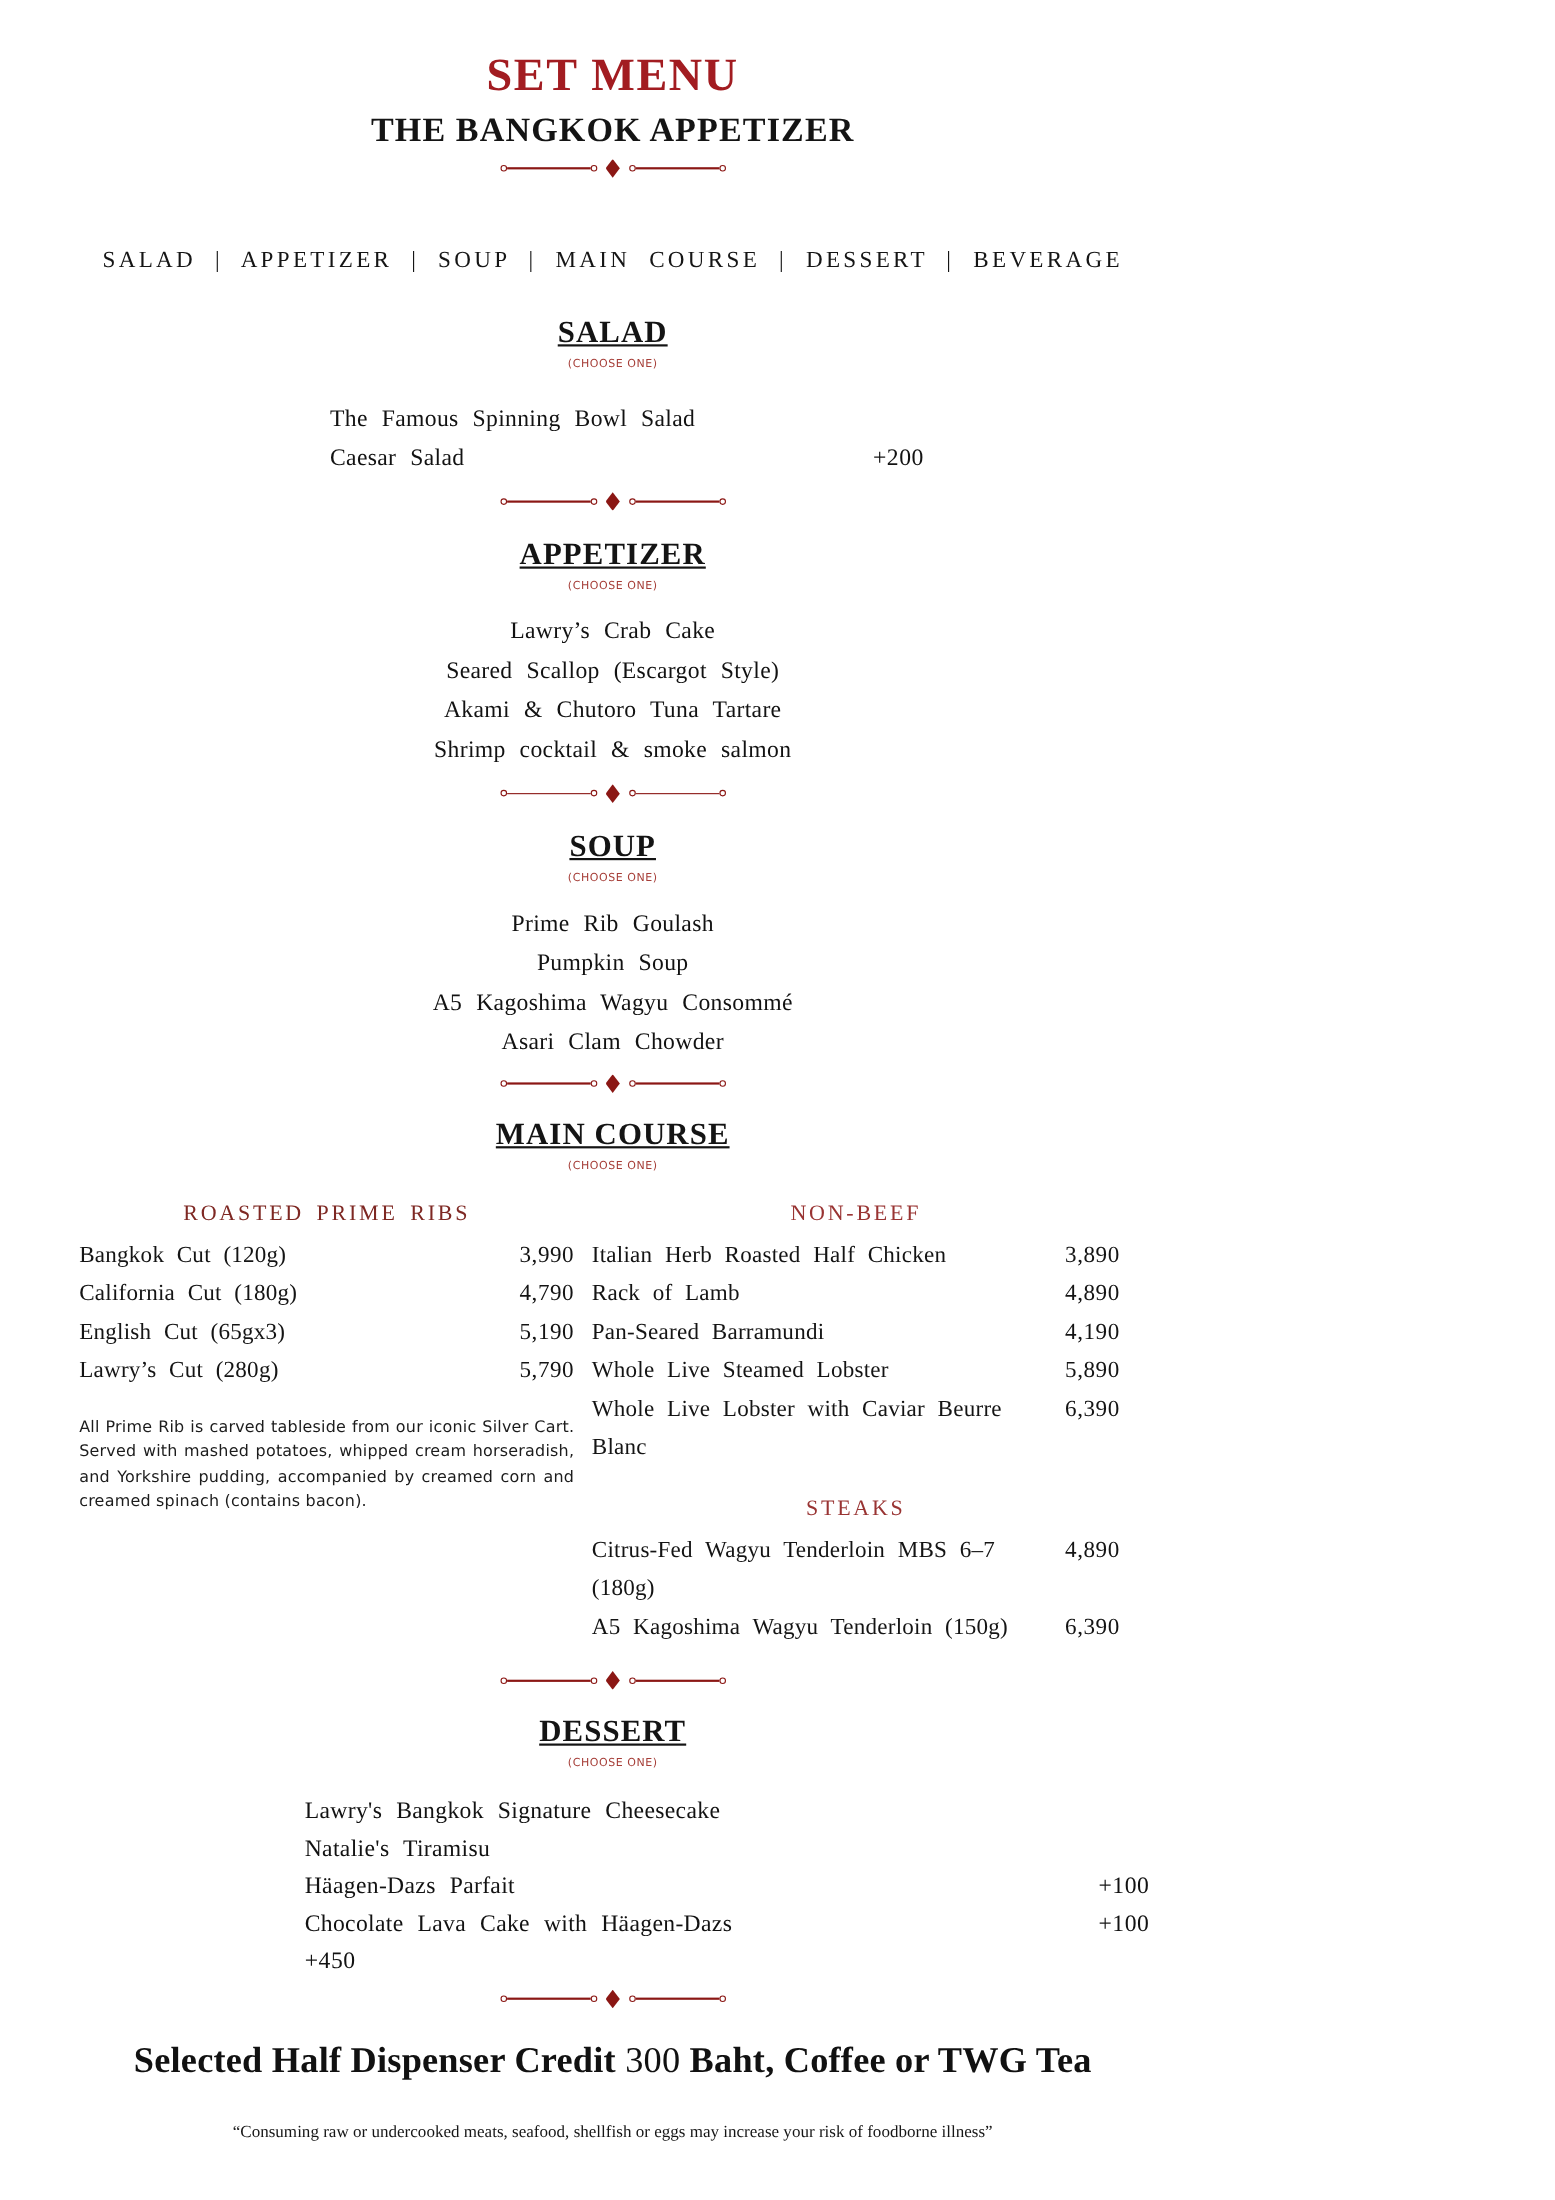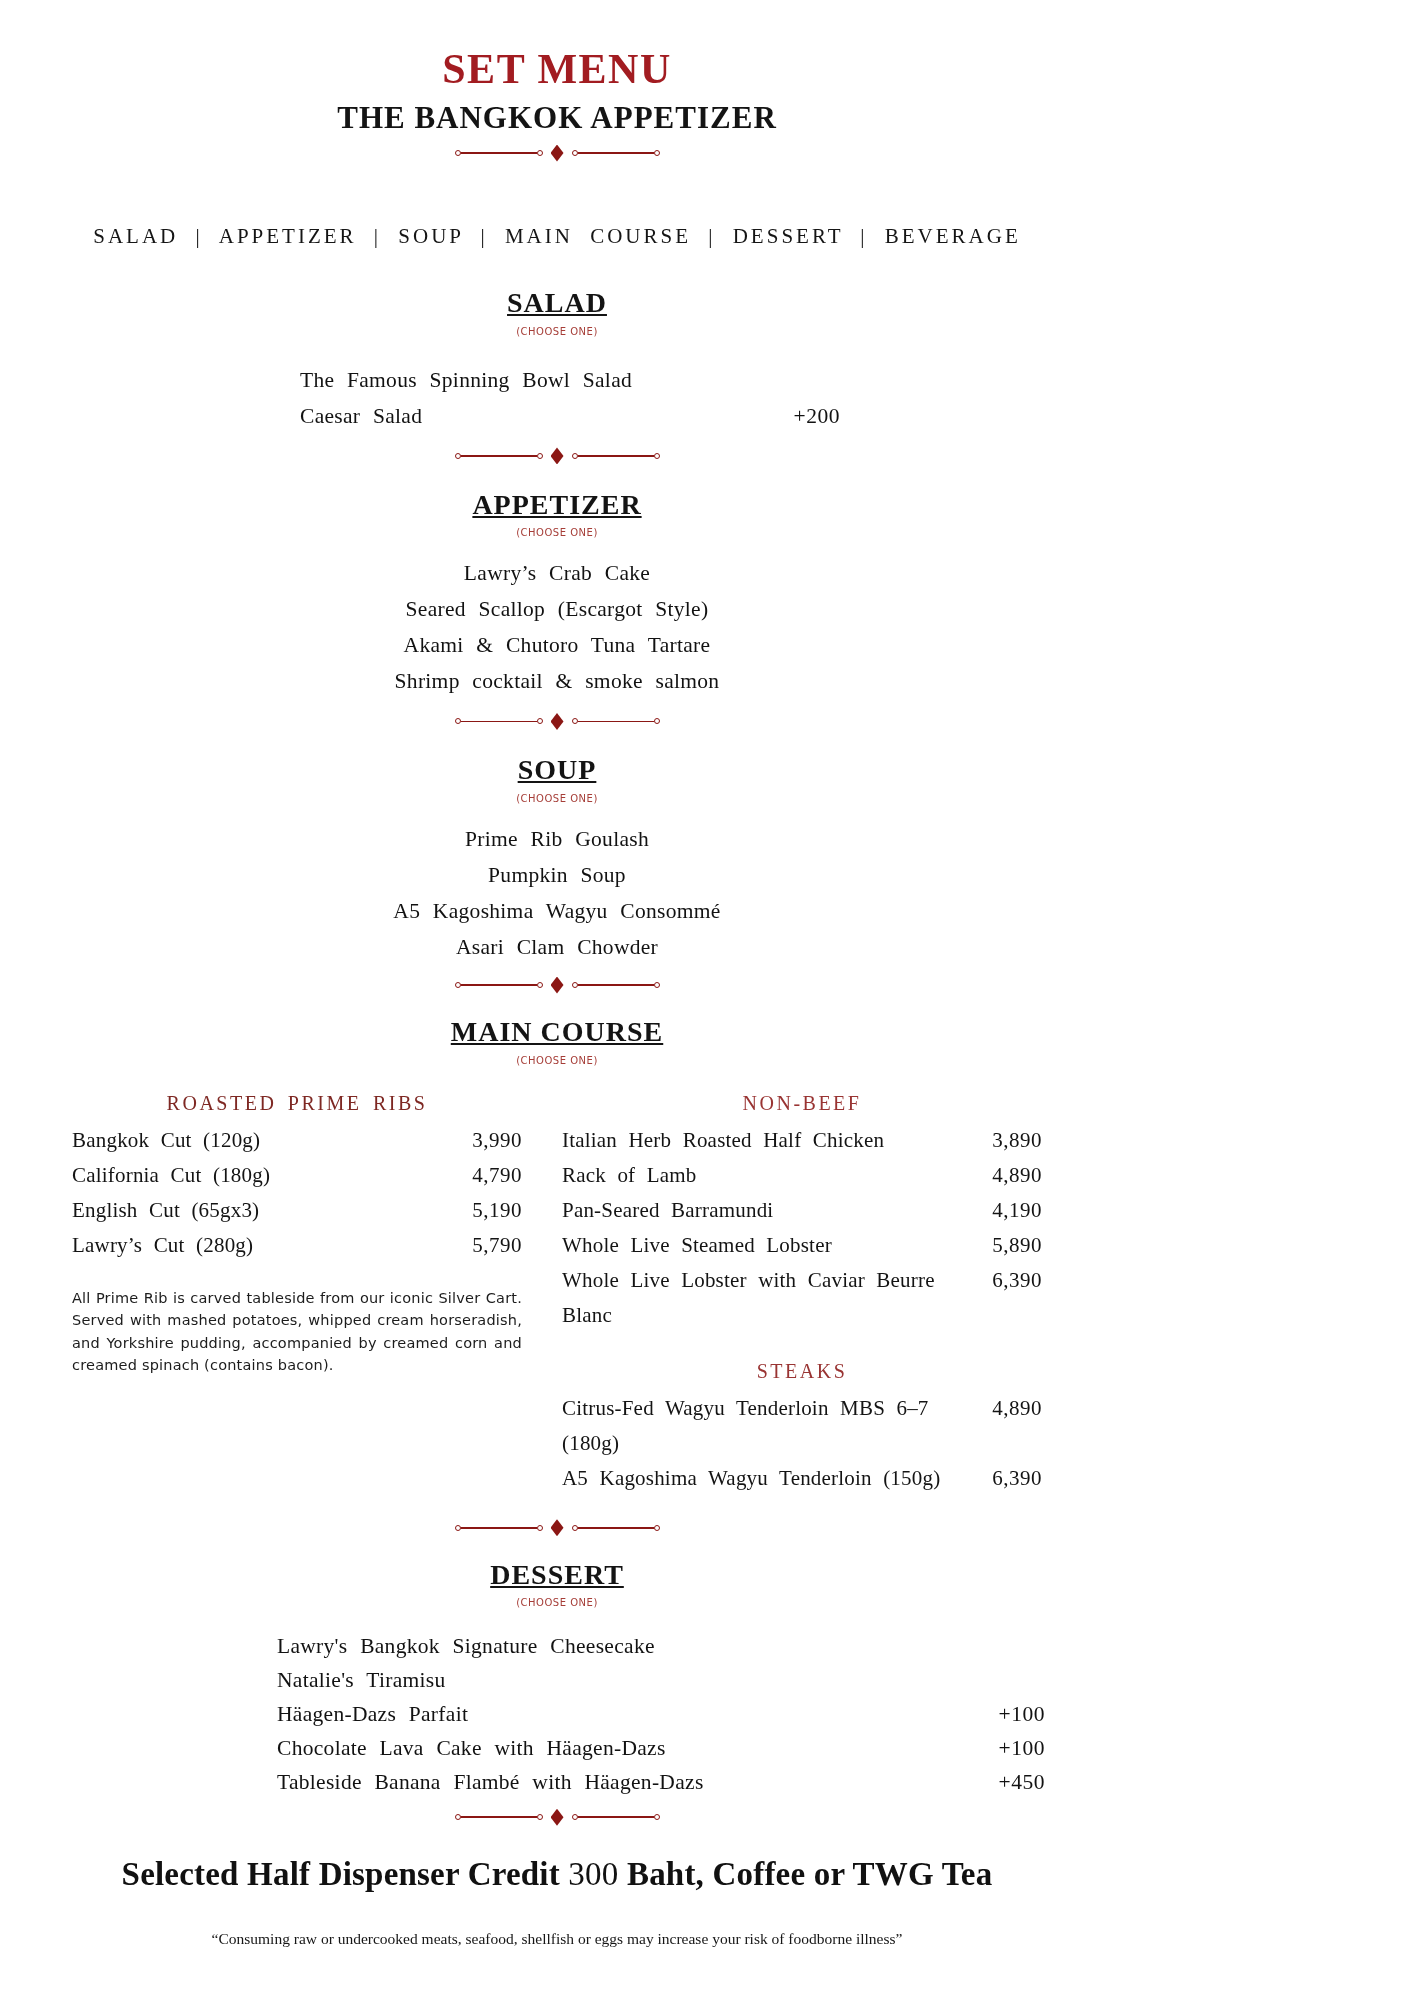--- a/index.html
+++ b/index.html
@@ -37,21 +37,21 @@
   .center-list{margin-top:16px;font-size:21.5px;word-spacing:7px;letter-spacing:0.3px;}
   .center-list .item-line{line-height:36px;}
 
   .salad-block{margin:24px 0 0 228px;width:540px;text-align:left;}
   .dessert-block{margin:20px 0 0 205px;width:768px;text-align:left;}
   .price-row{display:flex;justify-content:space-between;font-size:21.5px;line-height:36px;
     word-spacing:7px;letter-spacing:0.3px;}
   .dessert-block .price-row{line-height:34px;}
   .price-row .price{word-spacing:normal;letter-spacing:0.5px;}
 
-  .main-grid{display:grid;grid-template-columns:450px 480px;column-gap:40px;margin-top:24px;text-align:left;}
+  .main-grid{display:grid;grid-template-columns:450px 480px;column-gap:16px;margin-top:24px;text-align:left;}
   .sub-title{text-align:center;font-size:20px;letter-spacing:2.5px;word-spacing:4px;line-height:24px;margin-bottom:8px;}
   .sub-title.maroon{color:var(--subheader-maroon);}
   .sub-title.red{color:var(--subheader-red);}
   .menu-row{display:flex;justify-content:space-between;font-size:21px;line-height:35px;
     word-spacing:6px;letter-spacing:0.2px;color:#141414;}
   .menu-row .price{word-spacing:normal;letter-spacing:0.5px;}
   .steaks-head{margin-top:26px;}
   .rib-note{margin-top:24px;font-family:"DejaVu Sans","Liberation Sans",sans-serif;font-size:14.5px;
     line-height:22.5px;text-align:justify;color:#1c1c1c;letter-spacing:0.2px;}
 
@@ -249,21 +249,20 @@
     </div>
     <div class="price-row">
       <span class="name">Häagen-Dazs Parfait</span>
       <span class="price">+100</span>
     </div>
     <div class="price-row">
       <span class="name">Chocolate Lava Cake with Häagen-Dazs</span>
       <span class="price">+100</span>
     </div>
     <div class="price-row">
-      <span class="name">Tableside Banana Flambé with Häagen-Dazs</span>
       <span class="price">+450</span>
     </div>
   </div>
 
   <div class="divider mg-top-10">
     <span class="div-seg">
         <span class="div-dot"></span>
         <span class="div-line"></span>
         <span class="div-dot"></span>
       </span>

